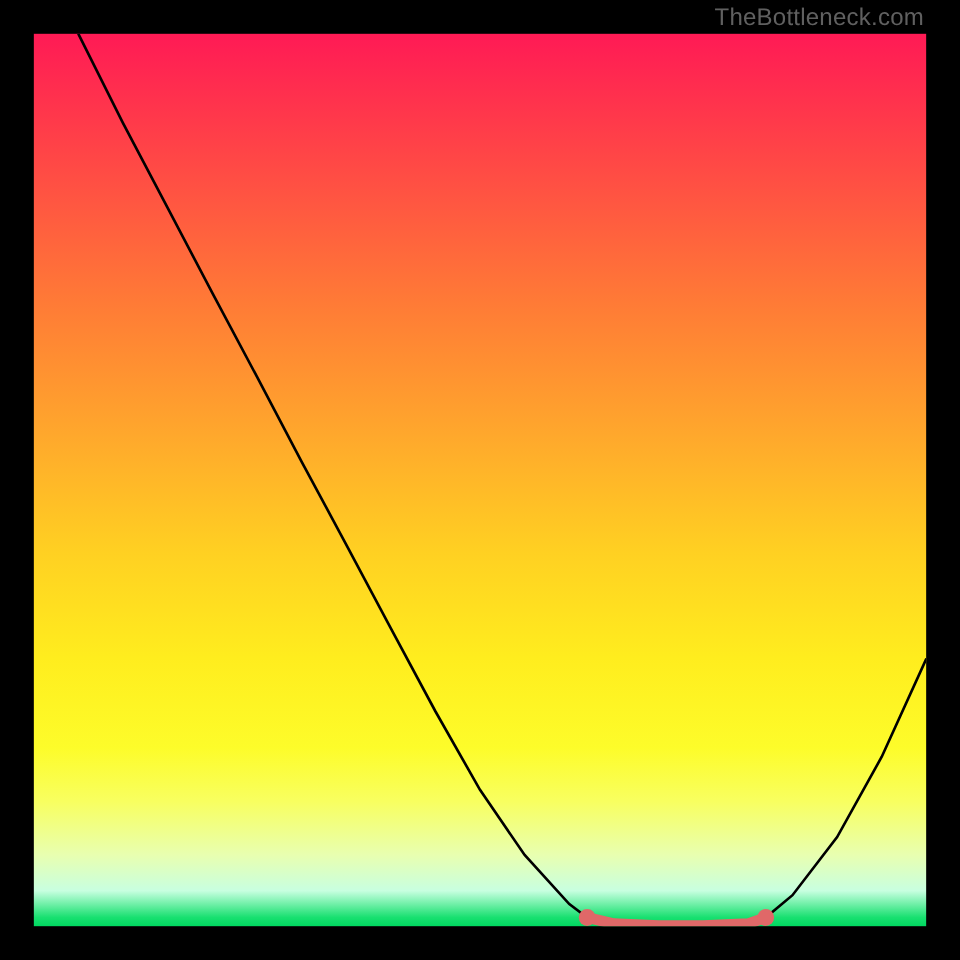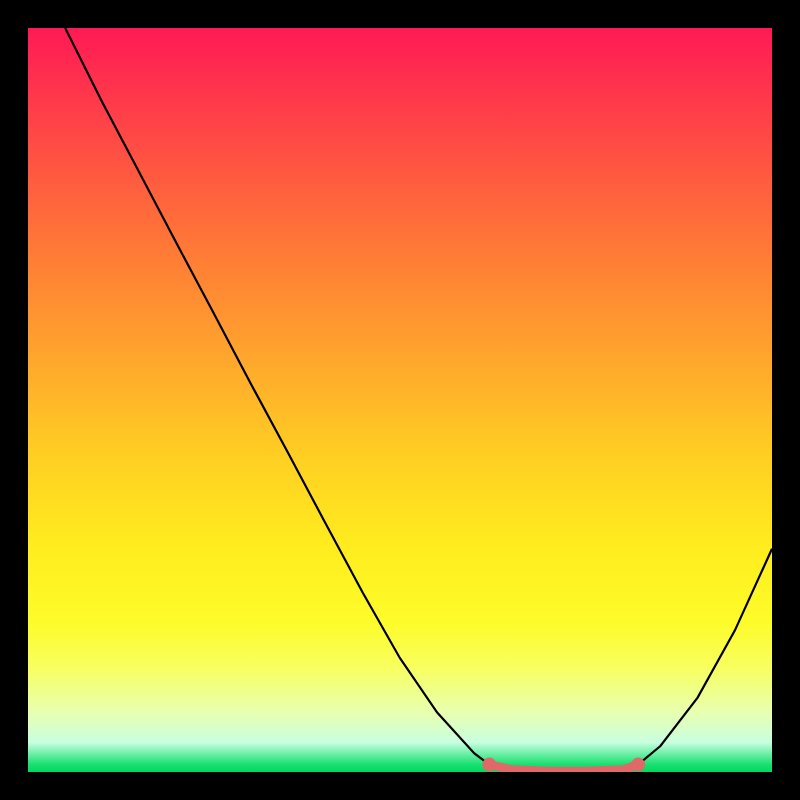--- a/index.html
+++ b/index.html
@@ -61,20 +61,21 @@
     font-weight: 500;
     letter-spacing: 0.2px;
     user-select: none;
   }
 </style>
 </head>
 <body>
 
 <div class="frame">
 
+  <div class="attribution">TheBottleneck.com</div>
 
   <div class="plot">
     <div class="gradient"></div>
 
     <svg class="curve" viewBox="0 0 744 744" preserveAspectRatio="none">
       <path d="M37.2 0.0 L74.4 74.4 L111.6 145.1 L148.8 215.8 L186.0 285.7 L223.2 356.4 L260.4 425.6 L297.6 495.5 L334.8 564.7 L372.0 630.2 L409.2 684.5 L446.4 725.4 L461.3 736.6 L483.6 741.8 L520.8 743.3 L558.0 743.3 L595.2 741.8 L610.1 736.6 L632.4 718.0 L669.6 669.6 L706.8 602.6 L744.0 520.8" fill="none" stroke="#000" stroke-width="2.2"></path>
       <path d="M461.3 736.6 L483.6 741.8 L520.8 743.3 L558.0 743.3 L595.2 741.8 L610.1 736.6" fill="none" stroke="#e06868" stroke-width="9" stroke-linecap="round"></path>
       <circle r="7" fill="#e06868" cx="461.3" cy="736.6"></circle>
       <circle r="0" fill="none" cy="736.6"></circle>
       <circle r="7" fill="#e06868" cx="610.1" cy="736.6"></circle>

